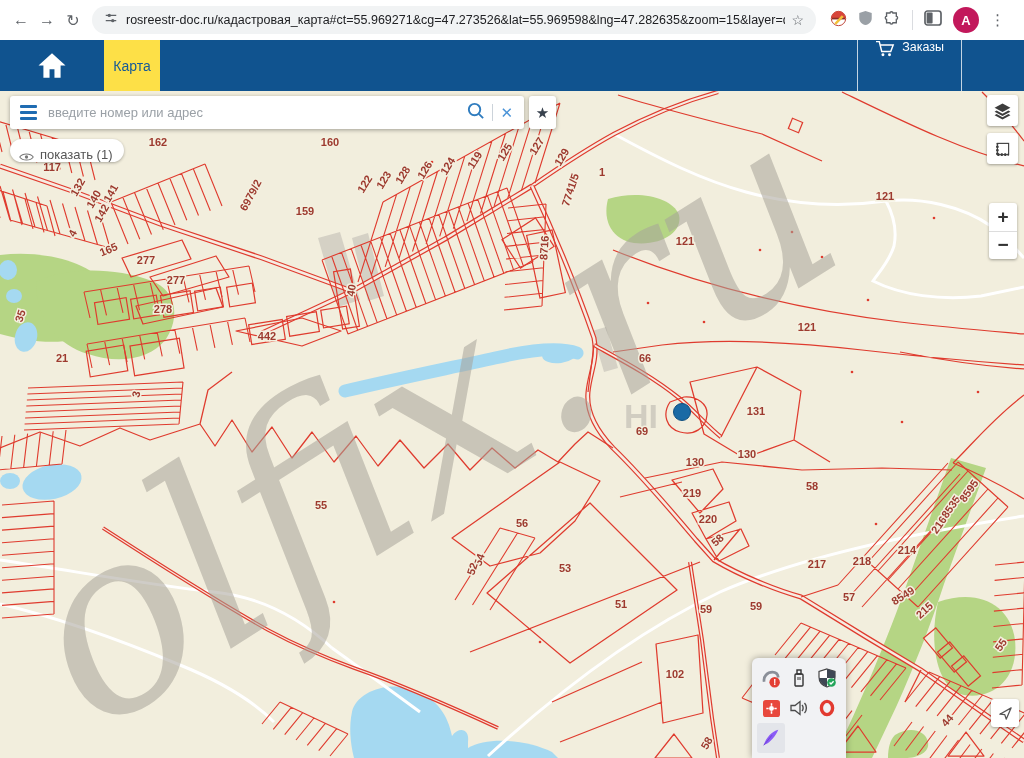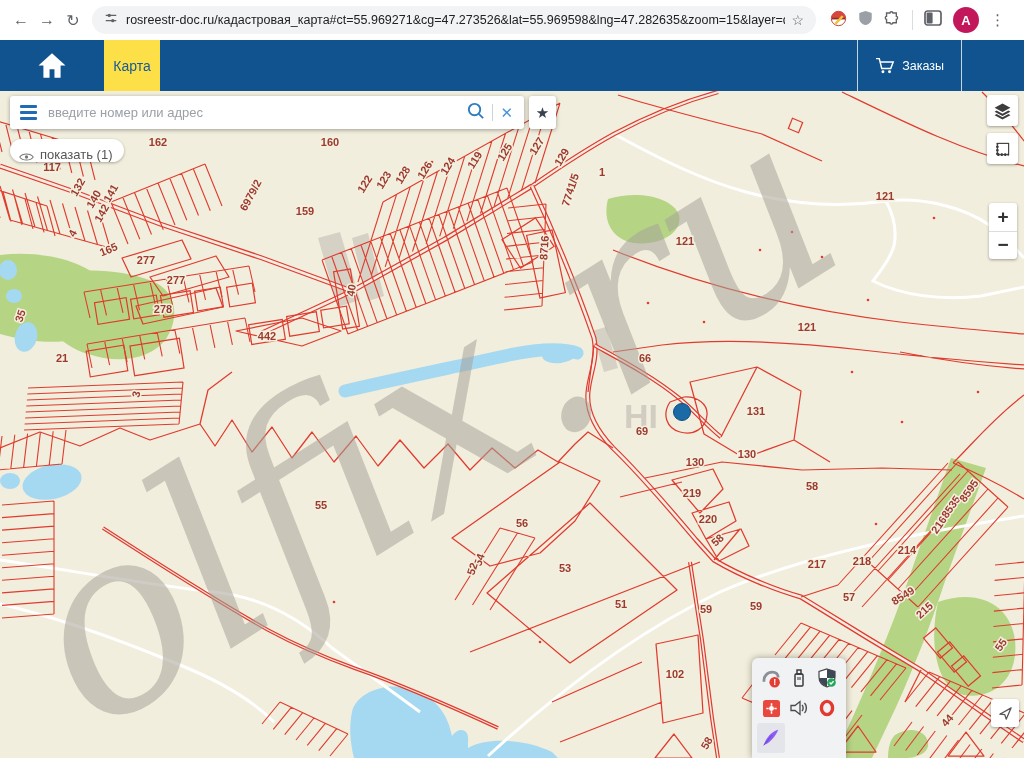--- a/index.html
+++ b/index.html
@@ -17,21 +17,21 @@
   .avatar{width:26px;height:26px;border-radius:50%;background:#c2185b;color:#fff;font-size:13px;
     display:flex;align-items:center;justify-content:center;font-weight:bold;}
   .kebab{color:#5f6368;font-size:15px;letter-spacing:0;}
   
   .navbar{height:51px;background:#10538f;display:flex;align-items:stretch;color:#fff;}
   .home{width:104px;display:flex;align-items:center;justify-content:center;}
   .tab{width:56px;background:#fde047;color:#175a96;display:flex;align-items:center;justify-content:center;
     font-size:14px;}
   .nav-spacer{flex:1;}
   .sep{width:1px;background:rgba(255,255,255,.75);}
-  .nav-btn{display:flex;align-items:center;gap:7px;padding:0 17px;font-size:12.5px;cursor:pointer;}
+  .nav-btn{display:flex;align-items:flex-start;gap:7px;padding:0 17px;font-size:12.5px;cursor:pointer;}
   .nav-end{width:62px;}
   
   .map-wrap{position:relative;width:1024px;height:667px;background:#f2eedd;}
   svg.map{position:absolute;left:0;top:0;}
   .plabel{font:600 11px "Liberation Sans",sans-serif;fill:#9d3a2f;stroke:#f4f0df;stroke-width:3px;
     paint-order:stroke;text-anchor:middle;}
   .wmark{font-family:"DejaVu Serif",serif;font-style:italic;fill:#a8a49a;opacity:.55;}
   .wmark2{font-family:"Liberation Sans",sans-serif;font-weight:bold;fill:#c9c5bb;opacity:.8;}
   
   .ov{position:absolute;box-sizing:border-box;}

